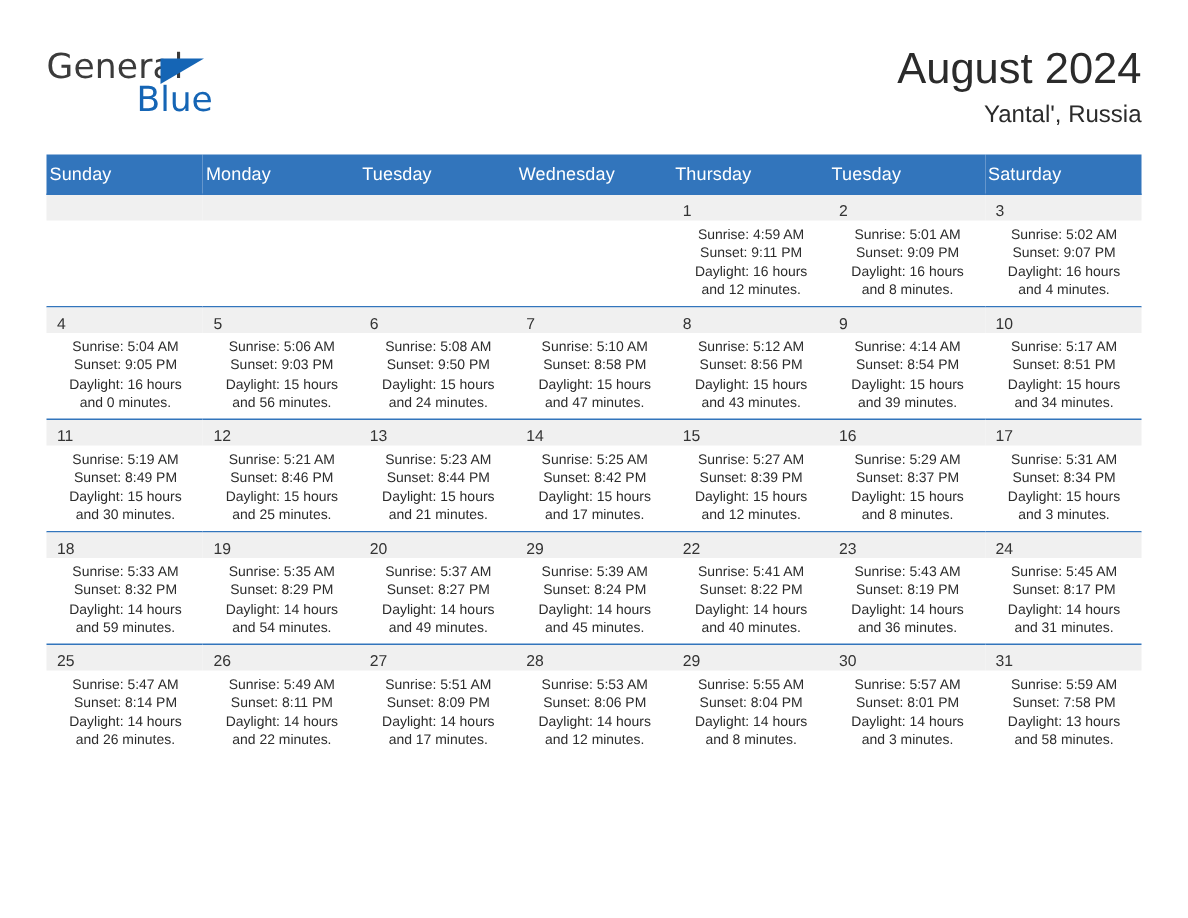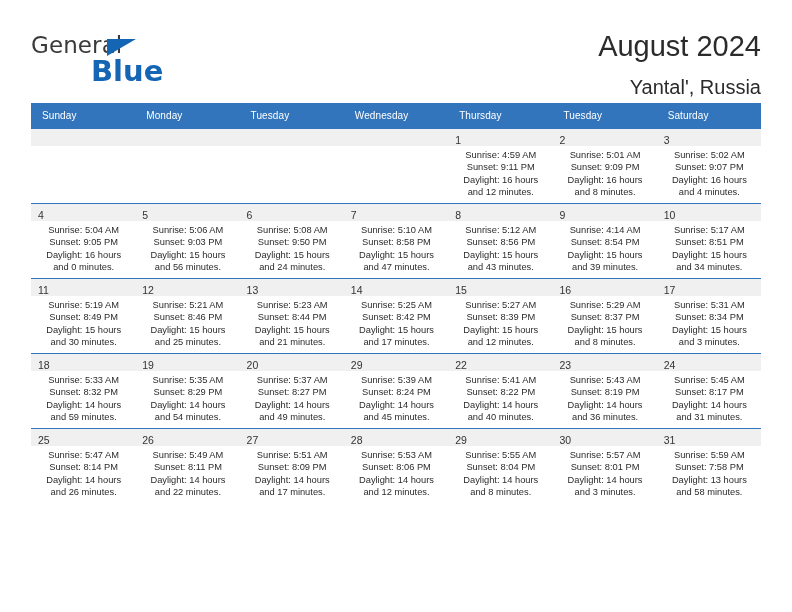--- a/index.html
+++ b/index.html
@@ -52,64 +52,64 @@
     top: 7px;
     width: 0;
     height: 0;
     border-left: 29px solid #1565b5;
     border-bottom: 17px solid transparent;
   }
   .logo-blue {
     position: absolute;
     left: 60px;
     top: 22px;
-    font-size: 29px;
+    font-size: 23px;
     color: #1565b5;
     font-family: "DejaVu Sans", sans-serif;
-    font-weight: 700;
+    font-weight: 400;
   }
   .title-block {
     position: absolute;
     right: 0;
     top: 0;
     text-align: right;
   }
   .month-title {
     font-size: 29px;
     font-weight: 400;
     color: #2b2b2b;
     line-height: 36px;
     white-space: nowrap;
     font-family: "Liberation Sans", sans-serif;
   }
   .location {
-    font-size: 20px;
+    font-size: 16px;
     font-weight: 400;
     color: #2b2b2b;
     line-height: 22px;
-    margin-top: 12px;
+    margin-top: 2px;
     white-space: nowrap;
   }
 
   
   .calendar {
     position: absolute;
     left: 31px;
     top: 103px;
     width: 730px;
     border-collapse: collapse;
     table-layout: fixed;
   }
   .calendar th {
     background: #3275bc;
     color: #ffffff;
-    font-size: 10px;
+    font-size: 12px;
     font-weight: normal;
     text-align: left;
-    padding: 6px 0 6px 11px;
+    padding: 6px 0 6px 2px;
     height: 13px;
     letter-spacing: 0.1px;
   }
   .calendar td {
     vertical-align: top;
     padding: 0;
     width: 104.28px;
     border-top: 1px solid #3275bc;
     background: #ffffff;
   }

